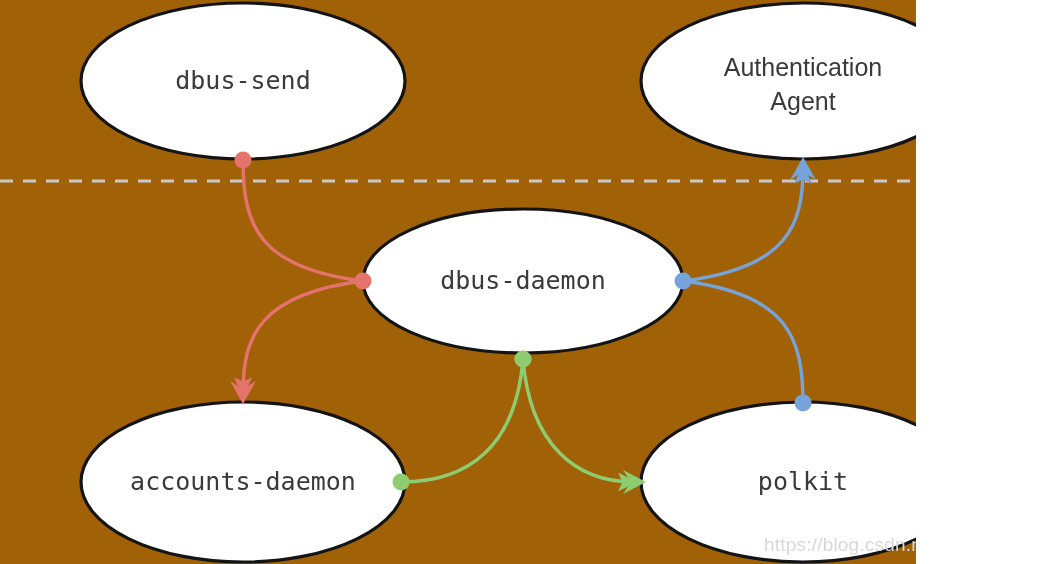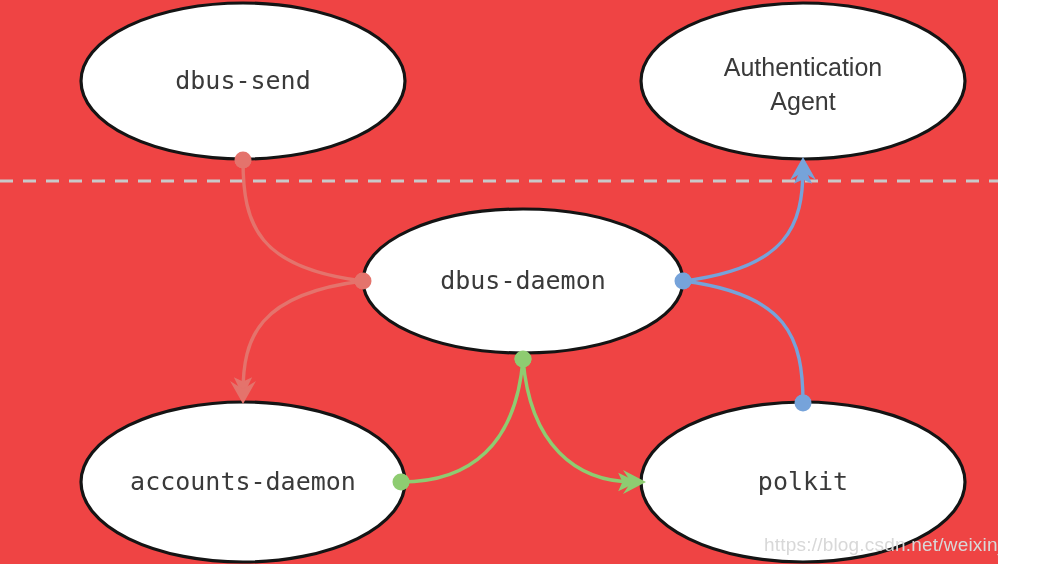--- a/index.html
+++ b/index.html
@@ -2,23 +2,23 @@
 <html><head>
 <meta charset="utf-8">
 <style>
   html, body {
     margin: 0;
     padding: 0;
     background: #ffffff;
   }
   #canvas {
     position: relative;
-    width: 998px;
+    width: 916px;
     height: 564px;
-    background: #ef4444;
+    background: #a16207;
     overflow: hidden;
     font-family: "Liberation Sans", sans-serif;
   }
   #diagram-svg {
     position: absolute;
     top: 0;
     left: 0;
     width: 1046px;
     height: 564px;
   }

